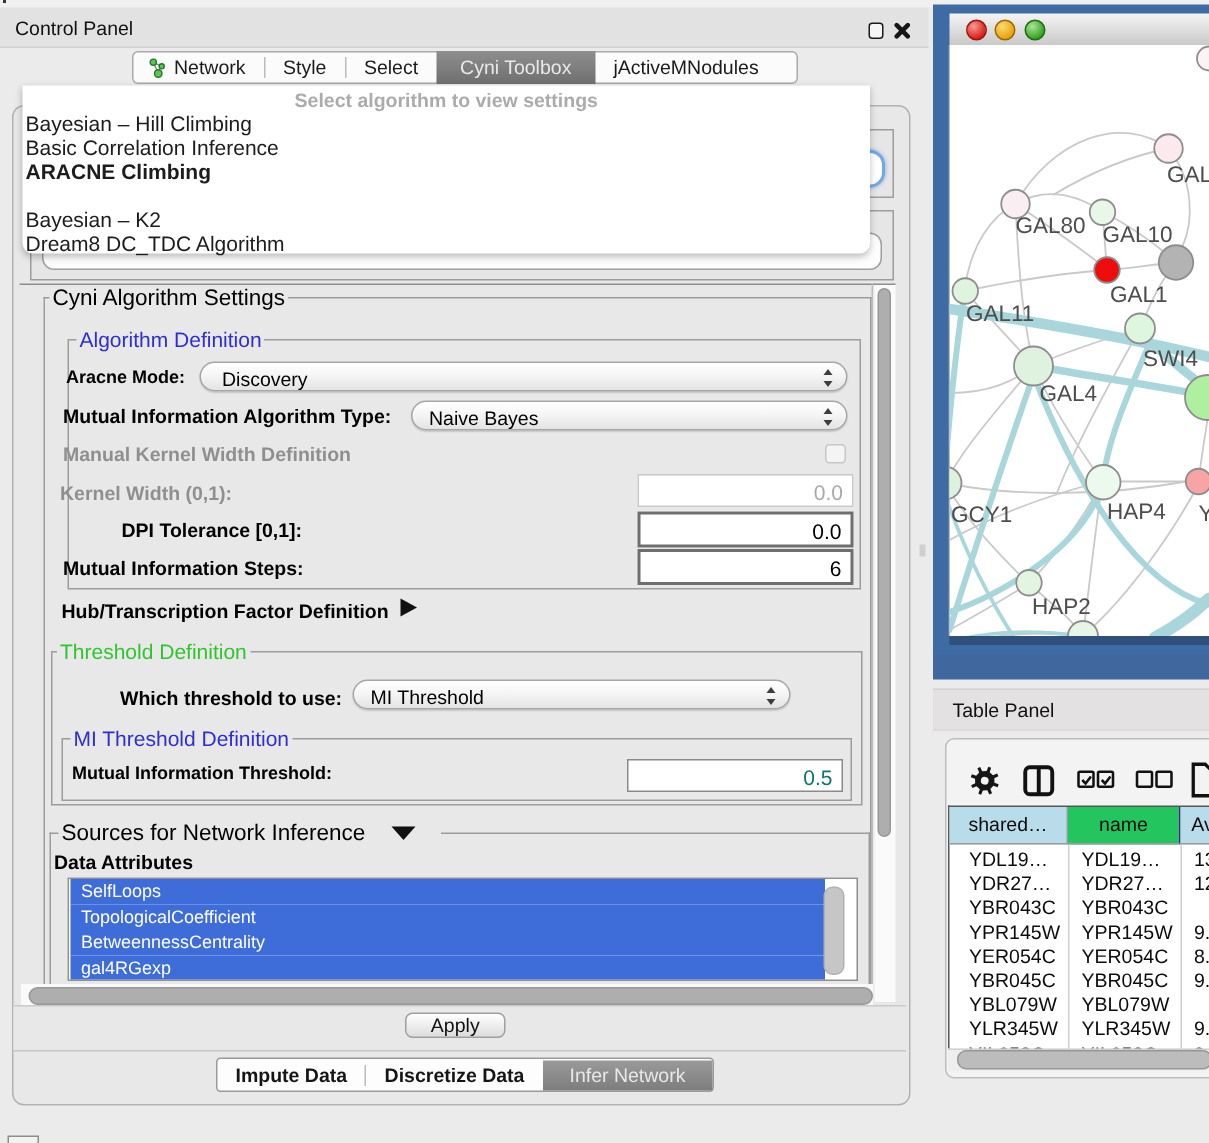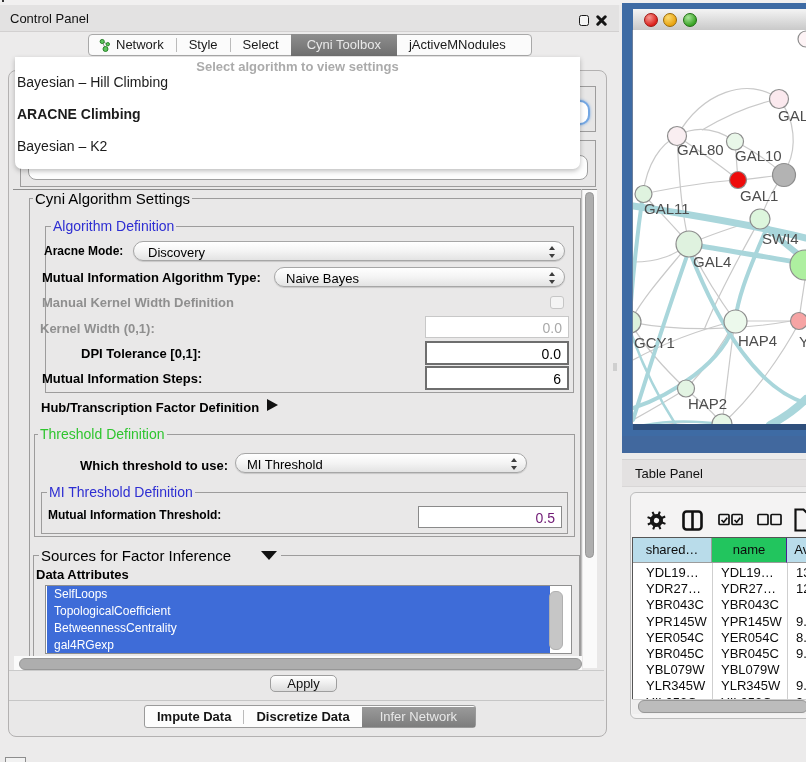--- a/index.html
+++ b/index.html
@@ -116,22 +116,24 @@
   <span class="tab">Style</span>
   <span class="tabsep"></span>
   <span class="tab">Select</span>
   <span class="tab" id="tab-cyni">Cyni Toolbox</span>
   <span class="tab">jActiveMNodules</span>
 </div>
 
 <div class="abs" id="popup">
   <div class="hdr">Select algorithm to view settings</div>
   <div class="it" style="top:17px;">Bayesian – Hill Climbing</div>
+  <div class="it" style="top:33px;">Basic Correlation Inference</div>
   <div class="it b" style="top:49px;">ARACNE Climbing</div>
   <div class="it" style="top:81px;">Bayesian – K2</div>
+  <div class="it" style="top:97px;">Dream8 DC_TDC Algorithm</div>
 </div>
 
 <div class="abs" style="left:13px;top:189px;width:584px;height:1px;background:#8d8d8d;"></div>
 <div class="abs" style="left:581px;top:189px;width:1px;height:480px;background:#bdbdbd;"></div>
 
 <div class="grp" style="left:29px;top:198px;width:550px;height:460px;border-bottom:none;">
   <div class="grplbl" style="left:3px;font-size:15px;text-align:right;">Cyni Algorithm Settings</div>
 </div>
 
 <div class="grp" style="left:45px;top:226px;width:527px;height:165px;">
@@ -170,26 +172,26 @@
 </div>
 <label class="frm" style="left:80px;top:458px;font-size:13px;">Which threshold to use:</label>
 <div class="combo" style="left:235px;top:453px;width:290px;height:18px;">
   <span class="txt">MI Threshold</span>
     <span class="spin"></span>
 </div>
 <div class="grp" style="left:41px;top:492px;width:525px;height:40px;">
   <div class="grplbl" style="left:5px;color:#2e2ed2;">MI Threshold Definition</div>
 </div>
 <label class="frm" style="left:48px;top:508px;">Mutual Information Threshold:</label>
-<div class="fld" style="left:418px;top:506px;width:142px;height:20px;border:1px solid #8a8a8a;color:#701a75;">
+<div class="fld" style="left:418px;top:506px;width:142px;height:20px;border:1px solid #8a8a8a;color:#0f766e;">
     <span>0.5</span>
   </div>
 
 <div class="grp" style="left:33px;top:555px;width:545px;height:113px;border-bottom:none;">
-  <div class="grplbl" style="left:5px;font-size:15px;padding-right:50px;">Sources for Factor Inference</div>
+  <div class="grplbl" style="left:5px;font-size:15px;padding-right:50px;">Sources for Network Inference</div>
 </div>
 <div class="abs" style="left:261px;top:551px;width:0;height:0;border-left:8.5px solid transparent;border-right:8.5px solid transparent;border-top:9px solid #111;"></div>
 <label class="frm" style="left:36px;top:567px;font-size:13px;">Data Attributes</label>
 <div class="abs" id="datalist">
   <div class="li" style="top:17px;">TopologicalCoefficient</div>
   <div class="li" style="top:0;">SelfLoops</div>
   <div class="li" style="top:34px;">BetweennessCentrality</div>
   <div class="li" style="top:51px;">gal4RGexp</div>
   <div class="sbthumb" style="left:503px;top:5px;width:12px;height:57px;background:#c6c6c6;border-color:#b0b0b0;"></div>
 </div>

